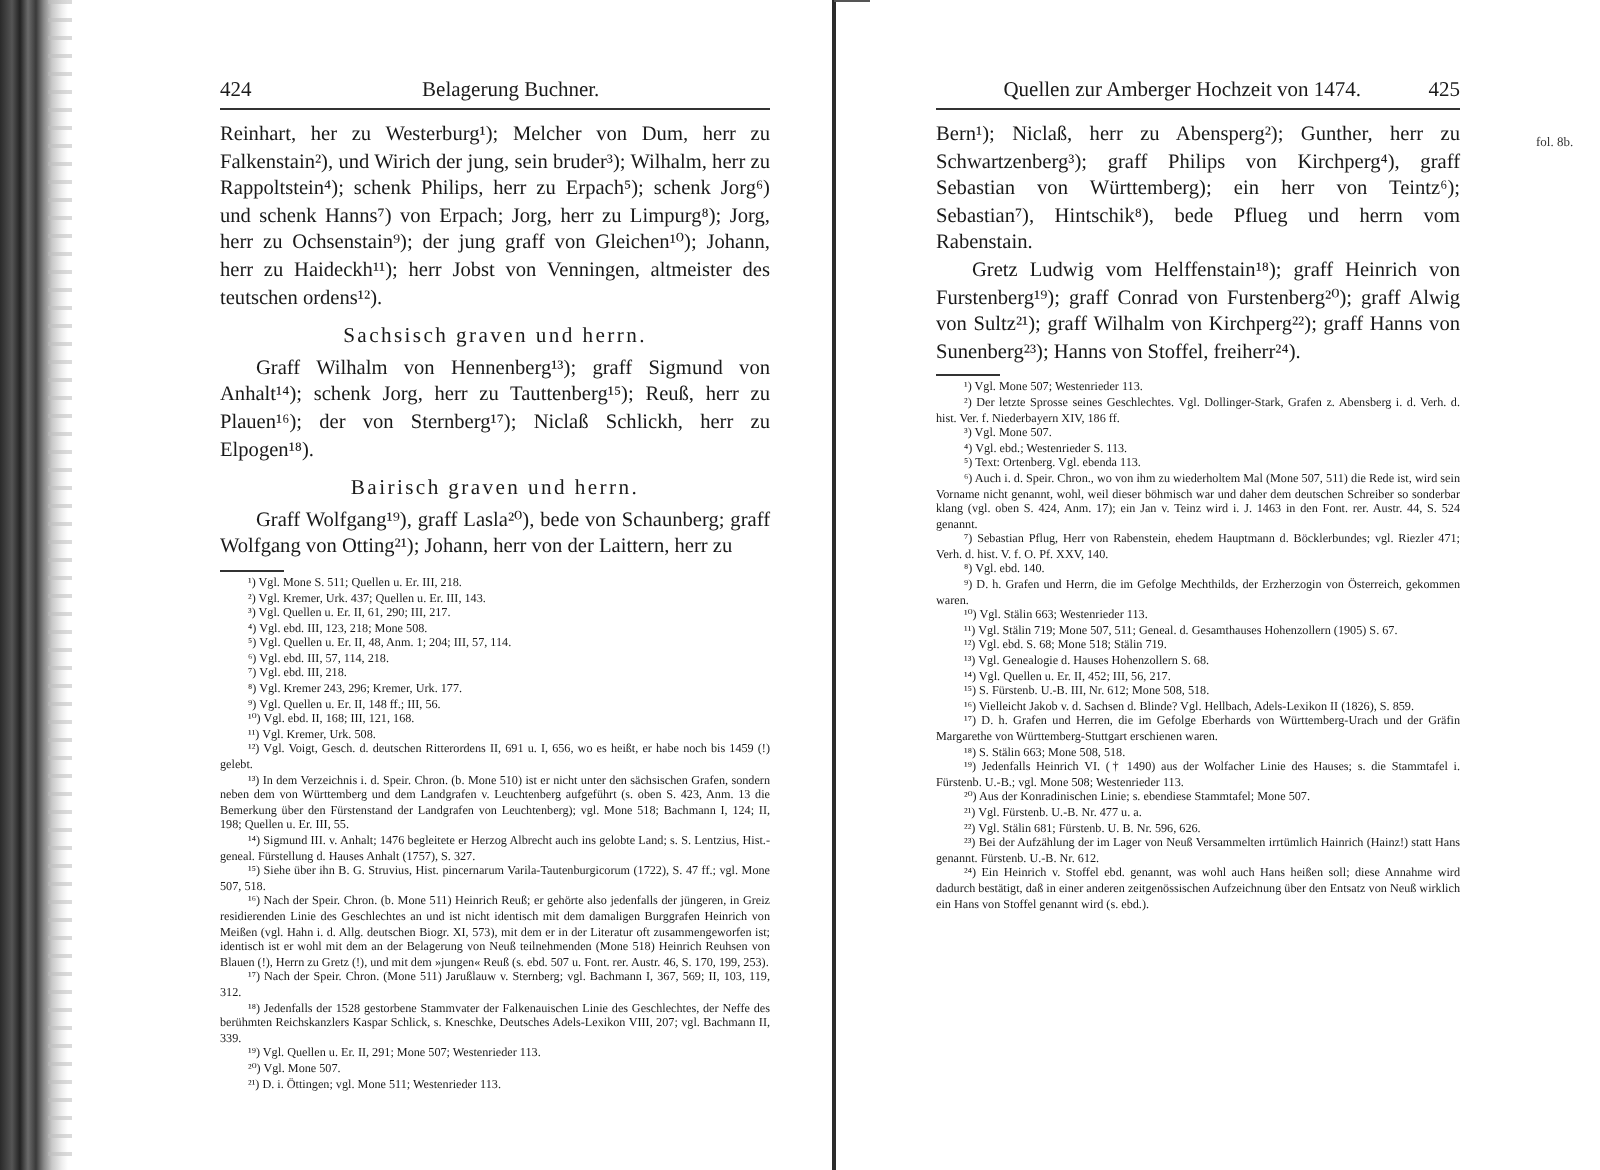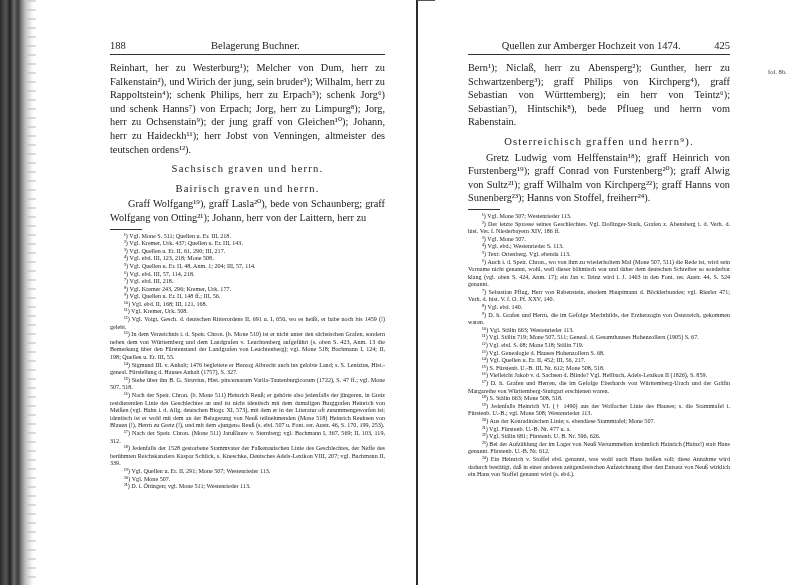--- a/index.html
+++ b/index.html
@@ -52,26 +52,27 @@
 </head>
 <body>
 
 <div class="binding"></div>
 <div class="binding-lines"></div>
 <div class="gutter"></div>
 <div class="gutter-top"></div>
 
 <div class="page left">
   <div class="runhead">
-    <span>188</span>
+    <span>424</span>
     <span class="title">Belagerung Buchner.</span>
   </div>
   <div class="body-text">
     <p>Reinhart, her zu Westerburg¹); Melcher von Dum, herr zu Falkenstain²), und Wirich der jung, sein bruder³); Wilhalm, herr zu Rappoltstein⁴); schenk Philips, herr zu Erpach⁵); schenk Jorg⁶) und schenk Hanns⁷) von Erpach; Jorg, herr zu Limpurg⁸); Jorg, herr zu Ochsenstain⁹); der jung graff von Gleichen¹⁰); Johann, herr zu Haideckh¹¹); herr Jobst von Venningen, altmeister des teutschen ordens¹²).</p>
     <h3 class="section">Sachsisch graven und herrn.</h3>
+    <p class="indent">Graff Wilhalm von Hennenberg¹³); graff Sigmund von Anhalt¹⁴); schenk Jorg, herr zu Tauttenberg¹⁵); Reuß, herr zu Plauen¹⁶); der von Sternberg¹⁷); Niclaß Schlickh, herr zu Elpogen¹⁸).</p>
     <h3 class="section">Bairisch graven und herrn.</h3>
     <p class="indent">Graff Wolfgang¹⁹), graff Lasla²⁰), bede von Schaunberg; graff Wolfgang von Otting²¹); Johann, herr von der Laittern, herr zu</p>
   </div>
   <div class="fn-rule"></div>
   <div class="footnotes">
     <div>¹) Vgl. Mone S. 511; Quellen u. Er. III, 218.</div>
     <div>²) Vgl. Kremer, Urk. 437; Quellen u. Er. III, 143.</div>
     <div>³) Vgl. Quellen u. Er. II, 61, 290; III, 217.</div>
     <div>⁴) Vgl. ebd. III, 123, 218; Mone 508.</div>
     <div>⁵) Vgl. Quellen u. Er. II, 48, Anm. 1; 204; III, 57, 114.</div>
@@ -94,21 +95,20 @@
   </div>
 </div>
 
 <div class="page right">
   <div class="runhead">
     <span class="title">Quellen zur Amberger Hochzeit von 1474.</span>
     <span>425</span>
   </div>
   <div class="body-text">
     <p>Bern¹); Niclaß, herr zu Abensperg²); Gunther, herr zu Schwartzenberg³); graff Philips von Kirchperg⁴), graff Sebastian von Württemberg); ein herr von Teintz⁶); Sebastian⁷), Hintschik⁸), bede Pflueg und herrn vom Rabenstain.</p>
-    <h3 class="section">Osterreichisch graffen und herrn⁹).</h3>
     <p class="indent">Gretz Ludwig vom Helffenstain¹⁸); graff Heinrich von Furstenberg¹⁹); graff Conrad von Furstenberg²⁰); graff Alwig von Sultz²¹); graff Wilhalm von Kirchperg²²); graff Hanns von Sunenberg²³); Hanns von Stoffel, freiherr²⁴).</p>
   </div>
   <div class="fn-rule"></div>
   <div class="footnotes">
     <div>¹) Vgl. Mone 507; Westenrieder 113.</div>
     <div>²) Der letzte Sprosse seines Geschlechtes. Vgl. Dollinger-Stark, Grafen z. Abensberg i. d. Verh. d. hist. Ver. f. Niederbayern XIV, 186 ff.</div>
     <div>³) Vgl. Mone 507.</div>
     <div>⁴) Vgl. ebd.; Westenrieder S. 113.</div>
     <div>⁵) Text: Ortenberg. Vgl. ebenda 113.</div>
     <div>⁶) Auch i. d. Speir. Chron., wo von ihm zu wiederholtem Mal (Mone 507, 511) die Rede ist, wird sein Vorname nicht genannt, wohl, weil dieser böhmisch war und daher dem deutschen Schreiber so sonderbar klang (vgl. oben S. 424, Anm. 17); ein Jan v. Teinz wird i. J. 1463 in den Font. rer. Austr. 44, S. 524 genannt.</div>

